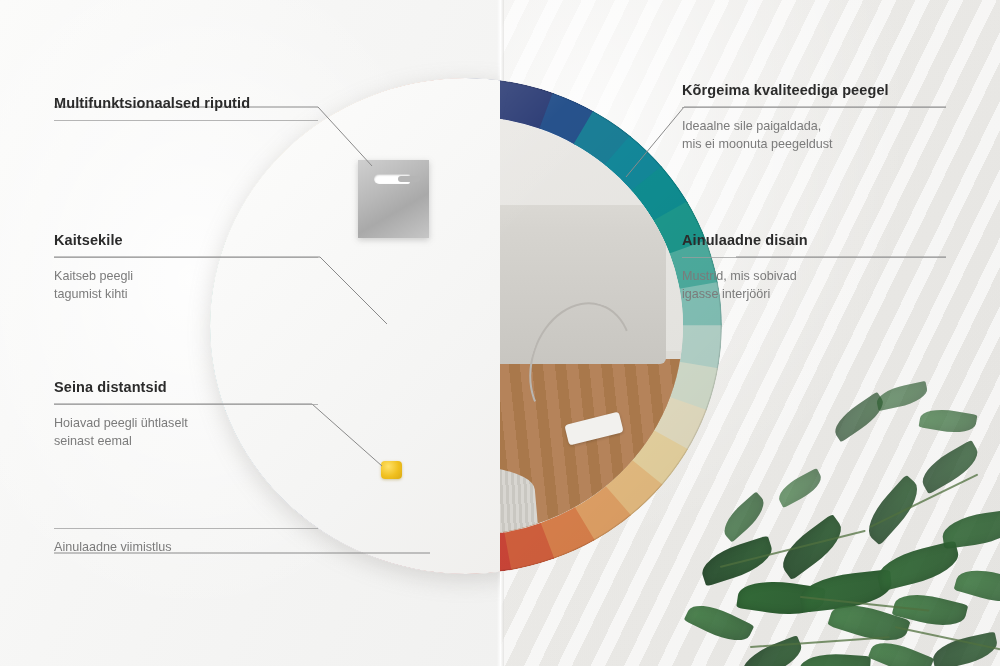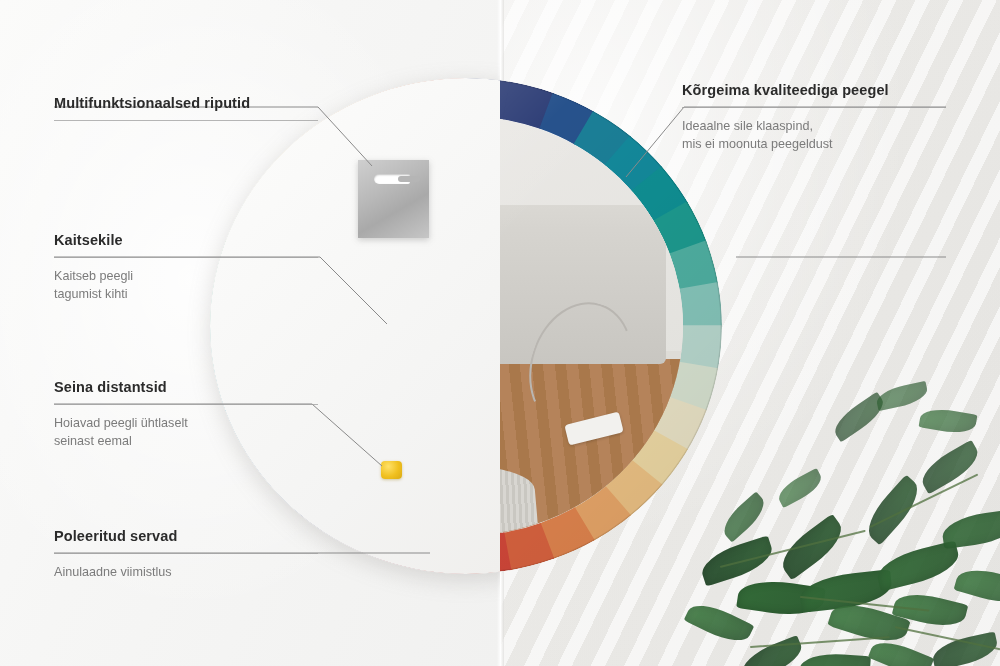--- a/index.html
+++ b/index.html
@@ -234,26 +234,31 @@
   </div>
 
   <div class="callout co-left" style="top:232px;">
     <h3>Kaitsekile</h3>
     <div class="rule"></div>
     <p>Kaitseb peegli
 tagumist kihti</p>
   </div>
 
   <div class="callout co-left" style="top:528px;">
-    <h3>Poleeritud servad</h3>
     <div class="rule"></div>
     <p>Ainulaadne viimistlus</p>
   </div>
 
   <div class="callout co-right co-r1" style="top:82px;">
     <h3>Kõrgeima kvaliteediga peegel</h3>
     <div class="rule"></div>
-    <p>Ideaalne sile klaaspind,
+    <p>Ideaalne sile paigaldada,
 mis ei moonuta peegeldust</p>
   </div>
 
+  <div class="callout co-right co-r2" style="top:232px;">
+    <h3>Ainulaadne disain</h3>
+    <div class="rule"></div>
+    <p>Mustrid, mis sobivad
+igasse interjööri</p>
+  </div>
 
 </div>
 
 </body></html>

